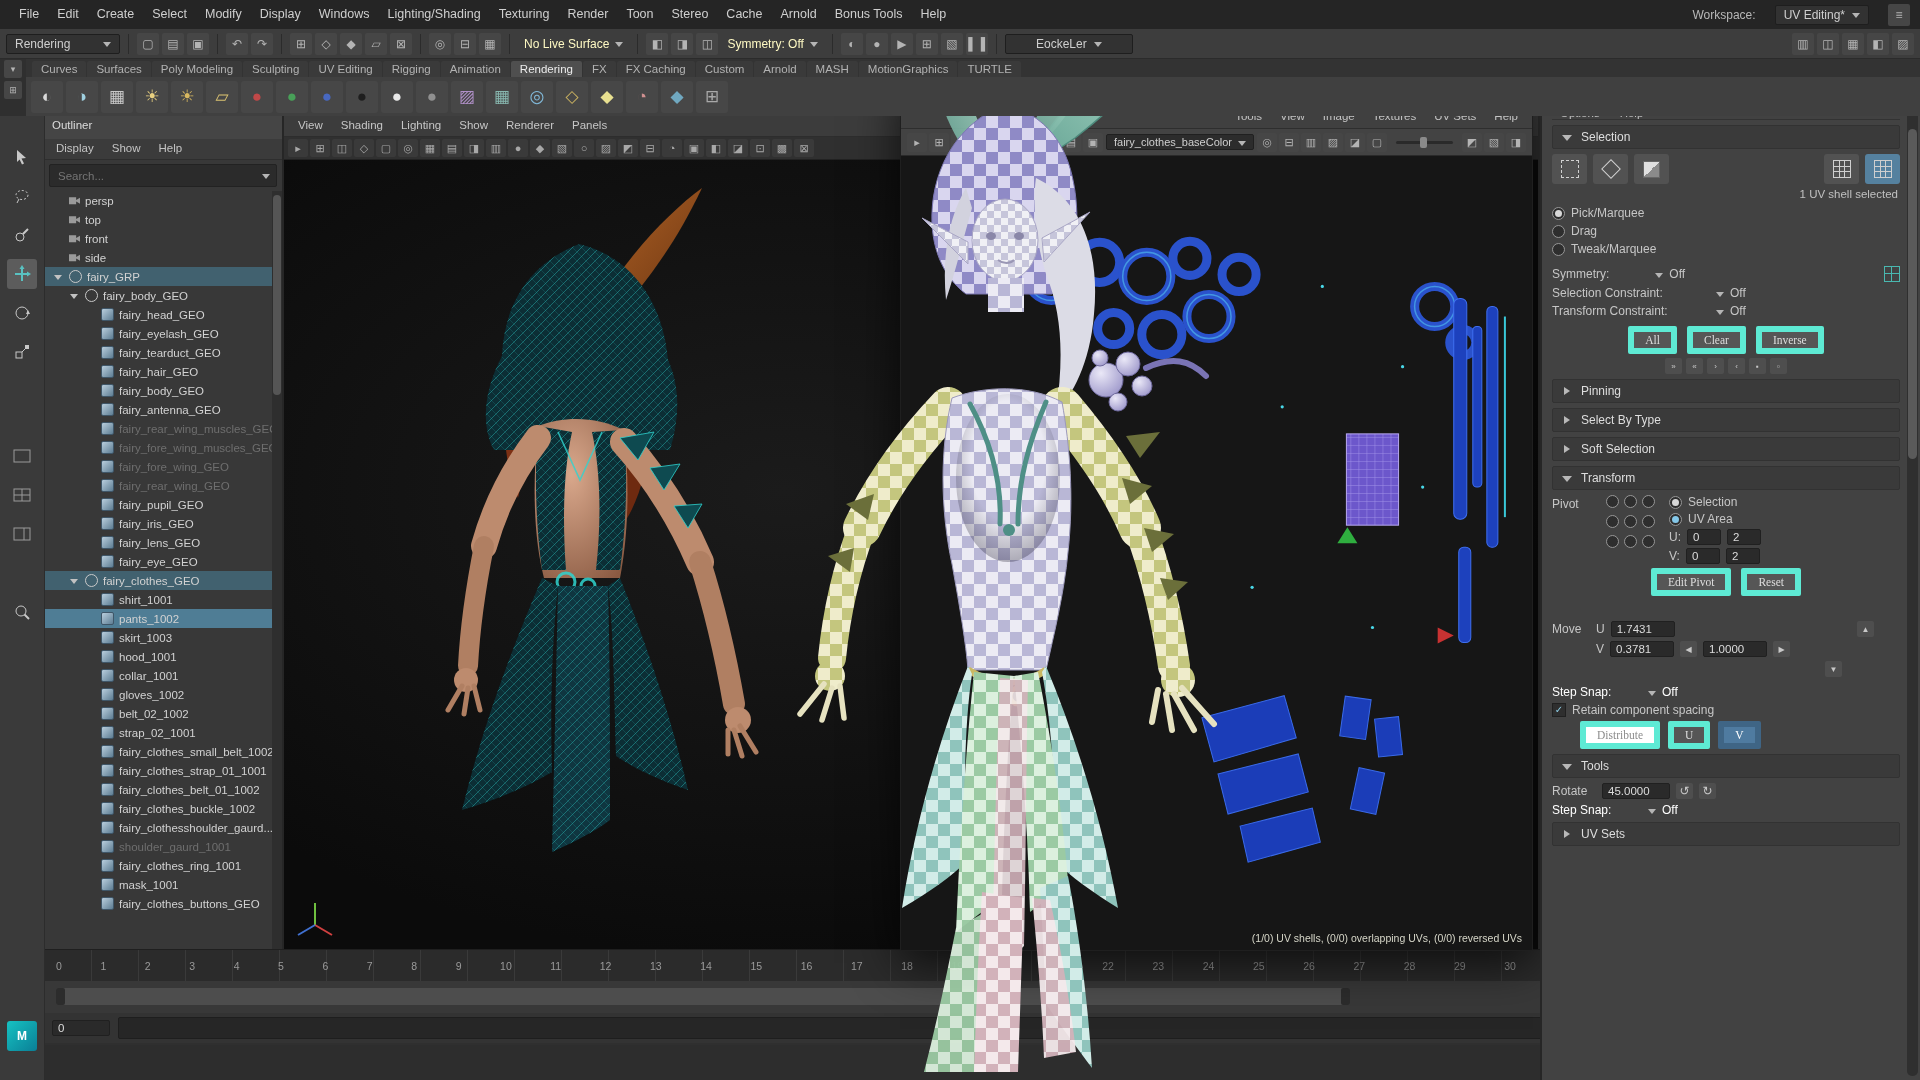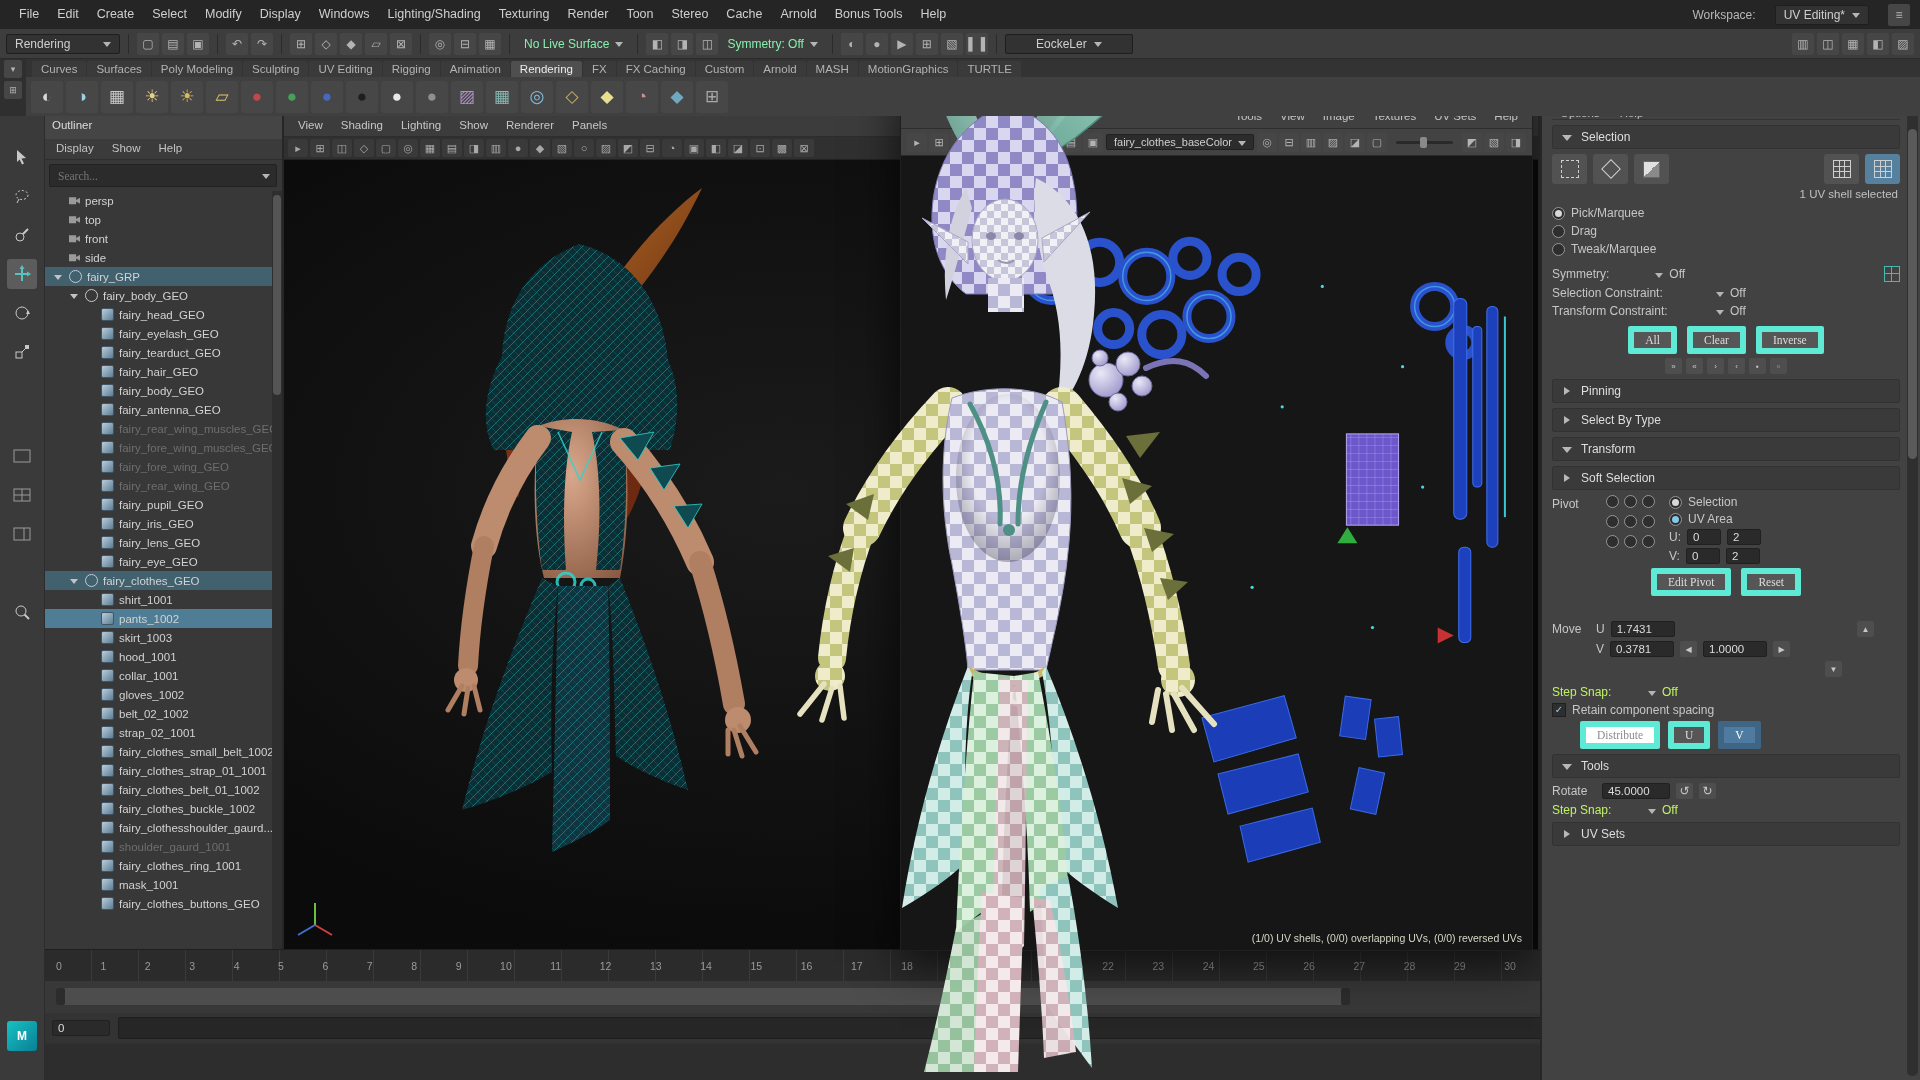--- a/index.html
+++ b/index.html
@@ -16,21 +16,21 @@
   .dd{display:flex;align-items:center;gap:7px;background:#323232;border:1px solid #1e1e1e;
       border-radius:2px;padding:2px 8px;color:#cfcfcf}
   .car{width:0;height:0;border:4px solid transparent;border-top:5px solid #b5b5b5;transform:translateY(3px)}
 
   
   .toolbar{position:absolute;top:29px;left:0;right:0;height:29px;background:#3d3d3d;
            display:flex;align-items:center;gap:3px;padding:0 6px;z-index:55;border-bottom:1px solid #2b2b2b}
   .ticon{width:22px;height:22px;display:grid;place-items:center;background:#464646;
          border-radius:2px;color:#b4b4b4;font-size:12px;flex:0 0 auto}
   .sep{width:1px;height:20px;background:#2b2b2b;margin:0 5px;flex:0 0 auto}
-  .flat{display:flex;align-items:center;gap:6px;padding:2px 6px;color:#86efac;white-space:nowrap}
+  .flat{display:flex;align-items:center;gap:6px;padding:2px 6px;color:#fef9c3;white-space:nowrap}
 
   
   .shelfbtns{position:absolute;top:60px;left:2px;width:22px;height:54px;z-index:54;
              display:flex;flex-direction:column;gap:3px;align-items:center}
   .shelfbtns .ticon{width:18px;height:18px;font-size:9px}
   .shelftabs{position:absolute;top:58px;left:26px;right:0;height:19px;background:#333;
              display:flex;align-items:flex-end;gap:1px;padding-left:6px;z-index:53}
   .stab{padding:2px 9px;background:#3a3a3a;color:#b2b2b2;font-size:11.5px;border-radius:2px 2px 0 0;white-space:nowrap}
   .stab.active{background:#4f4f4f;color:#ececec}
   .shelficons{position:absolute;top:77px;left:26px;right:0;height:39px;background:#404040;
@@ -49,21 +49,21 @@
 
   
   .outliner{position:absolute;left:44px;top:116px;width:238px;bottom:131px;background:#383838;
             z-index:45;display:flex;flex-direction:column;border-right:2px solid #262626}
   .ptitle{height:20px;background:#454545;padding:3px 8px 0;font-size:11.5px;color:#dcdcdc}
   .pmenus{height:20px;display:flex;gap:2px;background:#3b3b3b;padding:0 4px;border-bottom:1px solid #2e2e2e}
   .pmenu{padding:3px 8px 0;font-size:11.5px;color:#c4c4c4}
   .osearch{margin:4px 5px;height:21px;background:#2b2b2b;border:1px solid #222;border-radius:2px;
            display:flex;align-items:center;padding:0 6px;gap:6px}
   .osearch input{flex:1;background:transparent;border:none;outline:none;color:#b8b8b8;font-size:11.5px;
-                 font-family:Liberation Serif, serif}
+                 font-family:Liberation Sans, sans-serif}
   .olist{flex:1;overflow:hidden;position:relative}
   .orow{height:19px;display:flex;align-items:center;gap:5px;
         padding-left:calc(8px + var(--ind,0)*16px);white-space:nowrap}
   .orow.selected{background:#41616f}
   .orow.active{background:#4f7d95}
   .orow.dim .olbl{color:#6e6e6e}
   .olbl{font-size:11.5px;color:#d2d2d2}
   .oexp{width:12px;height:12px;position:relative;flex:0 0 auto}
   .x-open .oexp::before{content:"";position:absolute;left:2px;top:4px;
         border:4px solid transparent;border-top:5px solid #c2c2c2}
@@ -165,21 +165,21 @@
   .lblw{width:158px;flex:0 0 auto}
   .btn{background:#565656;border:6px solid #5eead4;border-radius:2px;padding:2px 11px;color:#dedede;
        font-size:11.5px;font-family:Liberation Serif, serif}
   .btn.dim{color:#8b8b8b;background:#ffffff}
   .btn.acc{background:#4f7ba0;color:#fff;border-color:#3f6585}
   .mini{width:17px;height:16px;background:#4e4e4e;display:grid;place-items:center;font-size:8px;
         color:#c8c8c8;border-radius:2px;flex:0 0 auto}
   .chk{width:12px;height:12px;background:#2e2e2e;border:1px solid #202020;display:grid;place-items:center;flex:0 0 auto}
   .chk.on::after{content:"\2713";color:#8fd0e8;font-size:10px;line-height:1}
   .pivotgrid{display:grid;grid-template-columns:repeat(3,11px);gap:7px;margin:0 10px}
-  .dimtxt{color:#bef264}
+  .dimtxt{color:#ffffff}
   .tealgrid{width:14px;height:14px;border:1px solid #49b8b0;background:
      linear-gradient(#49b8b0,#49b8b0) 0 6px/14px 1px no-repeat,
      linear-gradient(90deg,#49b8b0,#49b8b0) 6px 0/1px 14px no-repeat;margin-left:auto}
 
   
   .charB{position:absolute;left:770px;top:8px;width:760px;height:1072px;z-index:40;pointer-events:none}
   .charA{position:absolute;left:70px;top:20px;width:560px;height:740px;pointer-events:none}
   .uvshells{position:absolute;inset:0;pointer-events:none}
 </style>
 </head>
@@ -1148,26 +1148,26 @@
         <span class="mini">▪</span>
         <span class="mini">▫</span>
     </div>
 
     <div class="sechd">
         <span>Pinning</span>
       </div>
     <div class="sechd">
         <span>Select By Type</span>
       </div>
+    <div class="sechd">
+        <span>Soft Selection</span>
+      </div>
+
     <div class="sechd open">
         <span>Transform</span>
-      </div>
-
-    <div class="sechd">
-        <span>Soft Selection</span>
       </div>
     <div class="tkrow" style="align-items:flex-start">
       <span style="width:38px;padding-top:2px">Pivot</span>
       <div class="pivotgrid">
         <span class="radio"></span>
           <span class="radio"></span>
           <span class="radio"></span>
         <span class="radio"></span>
           <span class="radio"></span>
           <span class="radio"></span>

